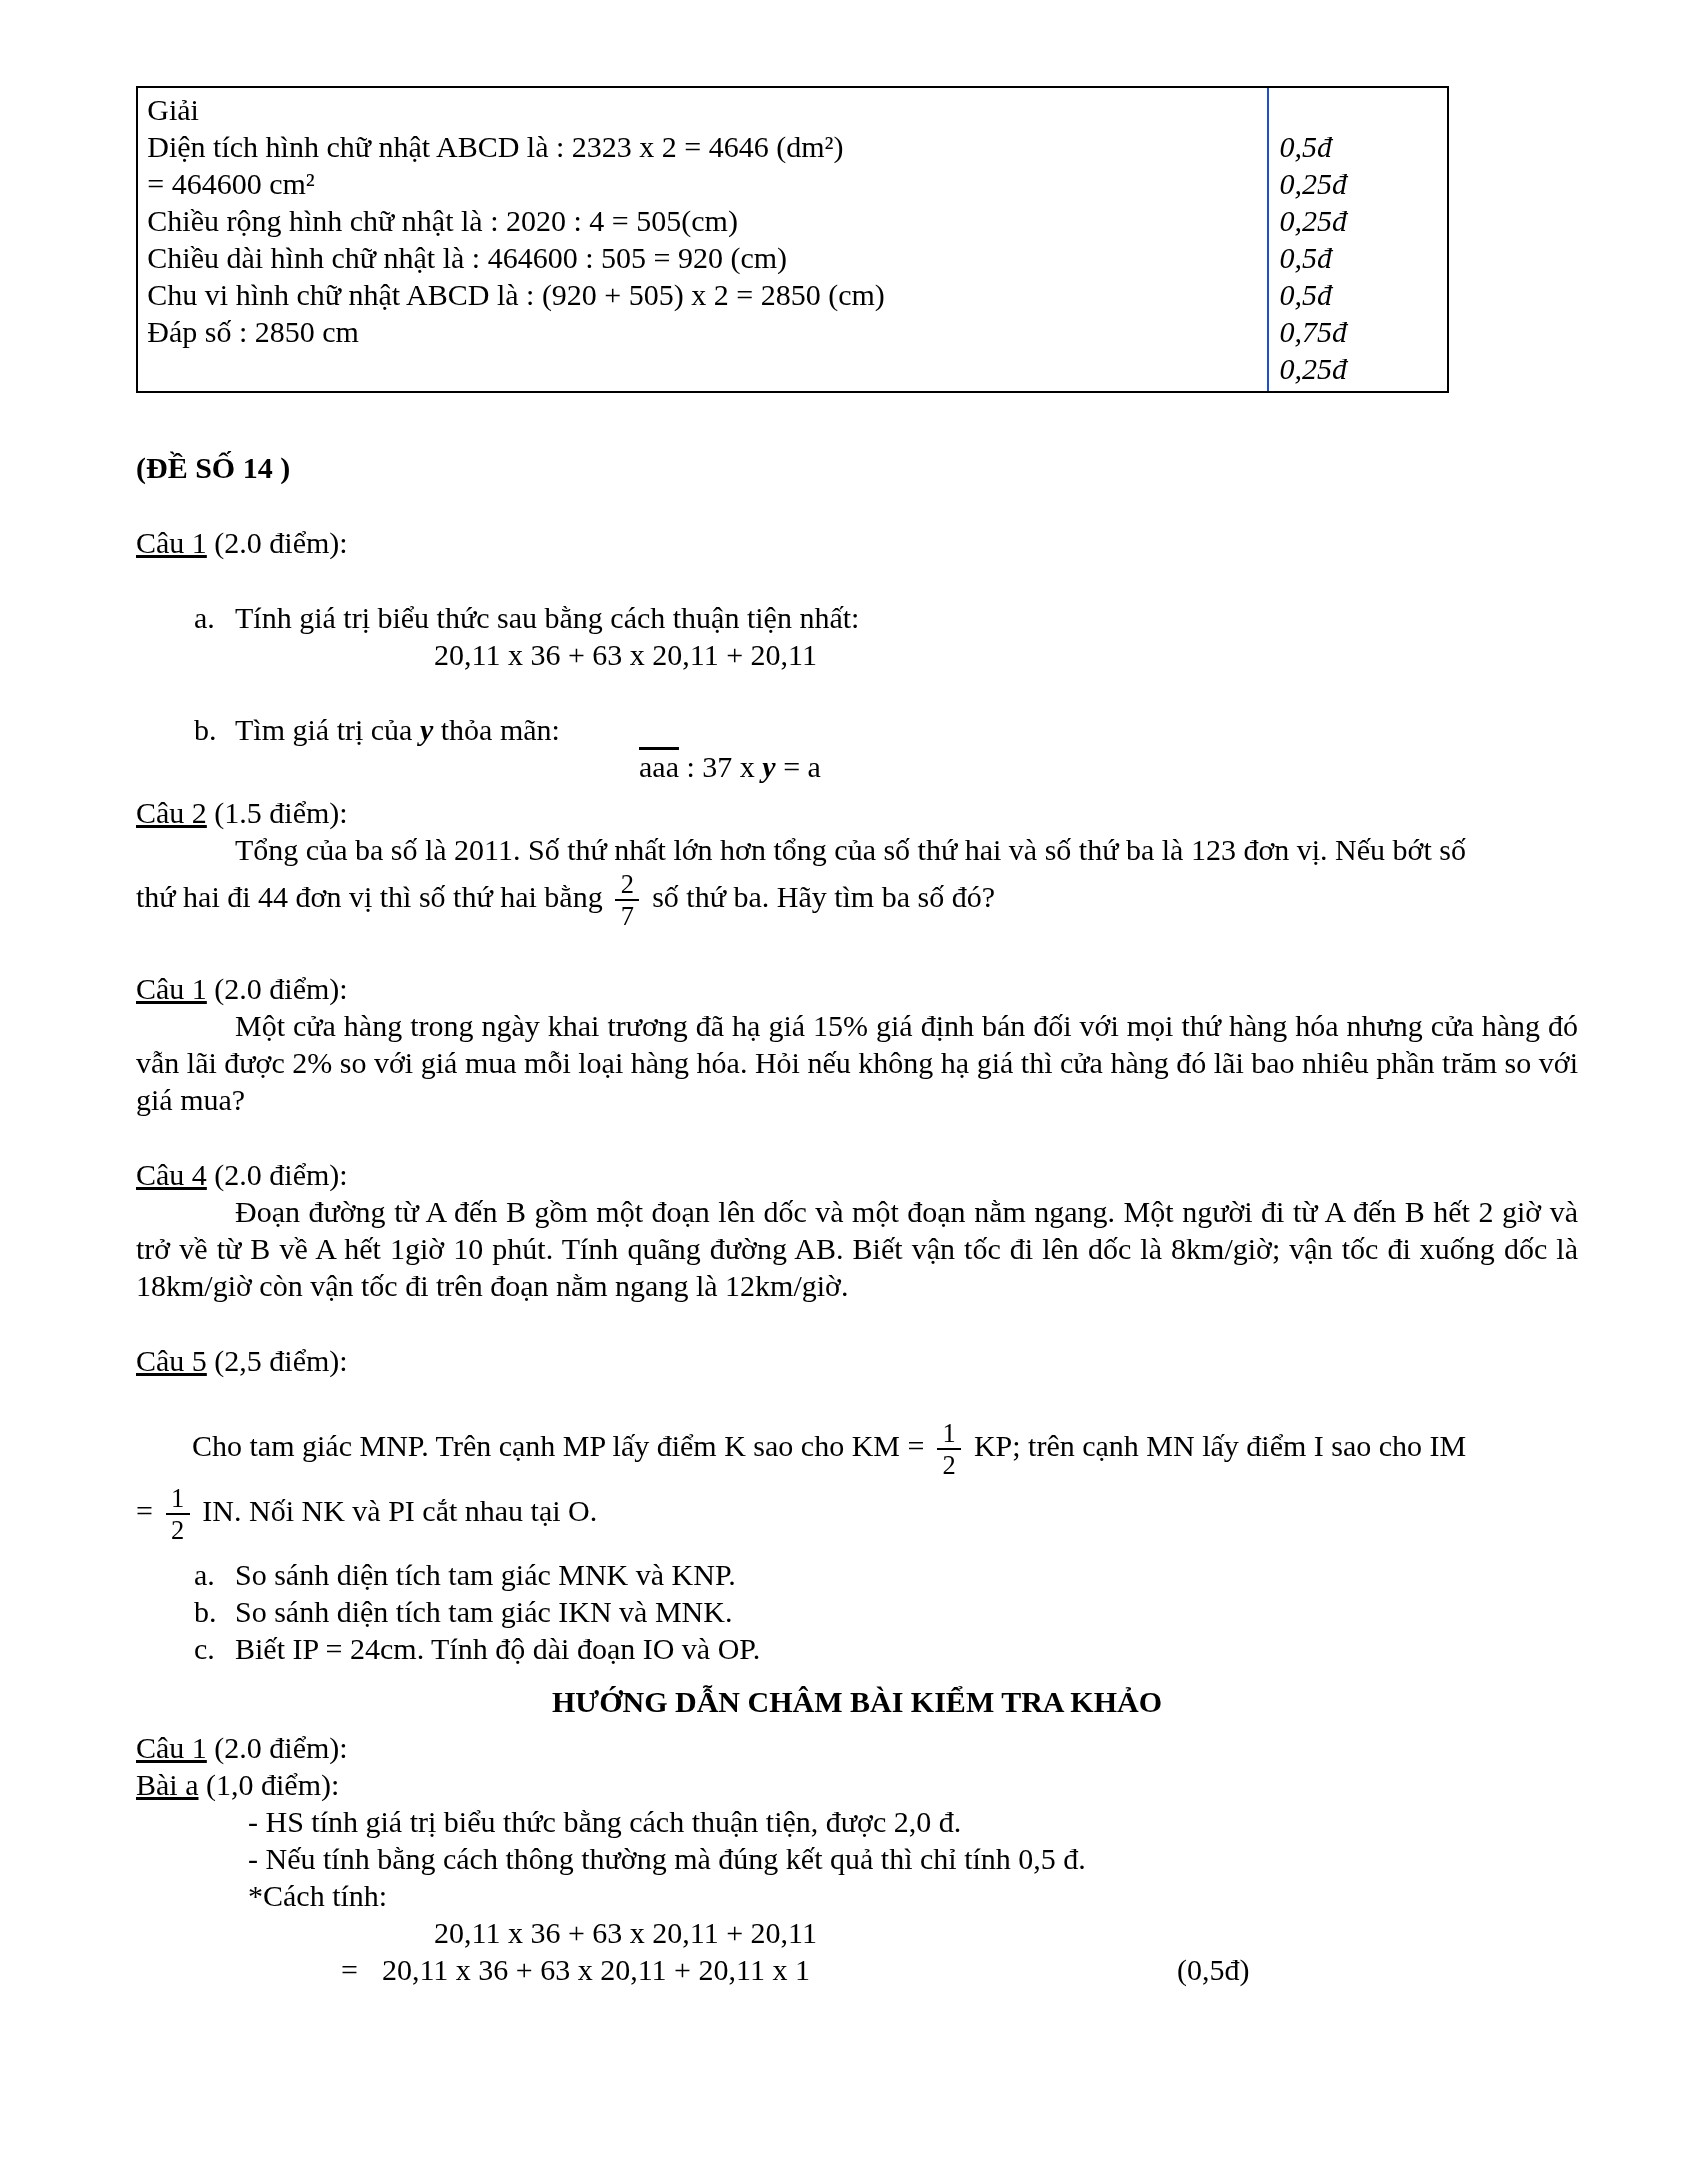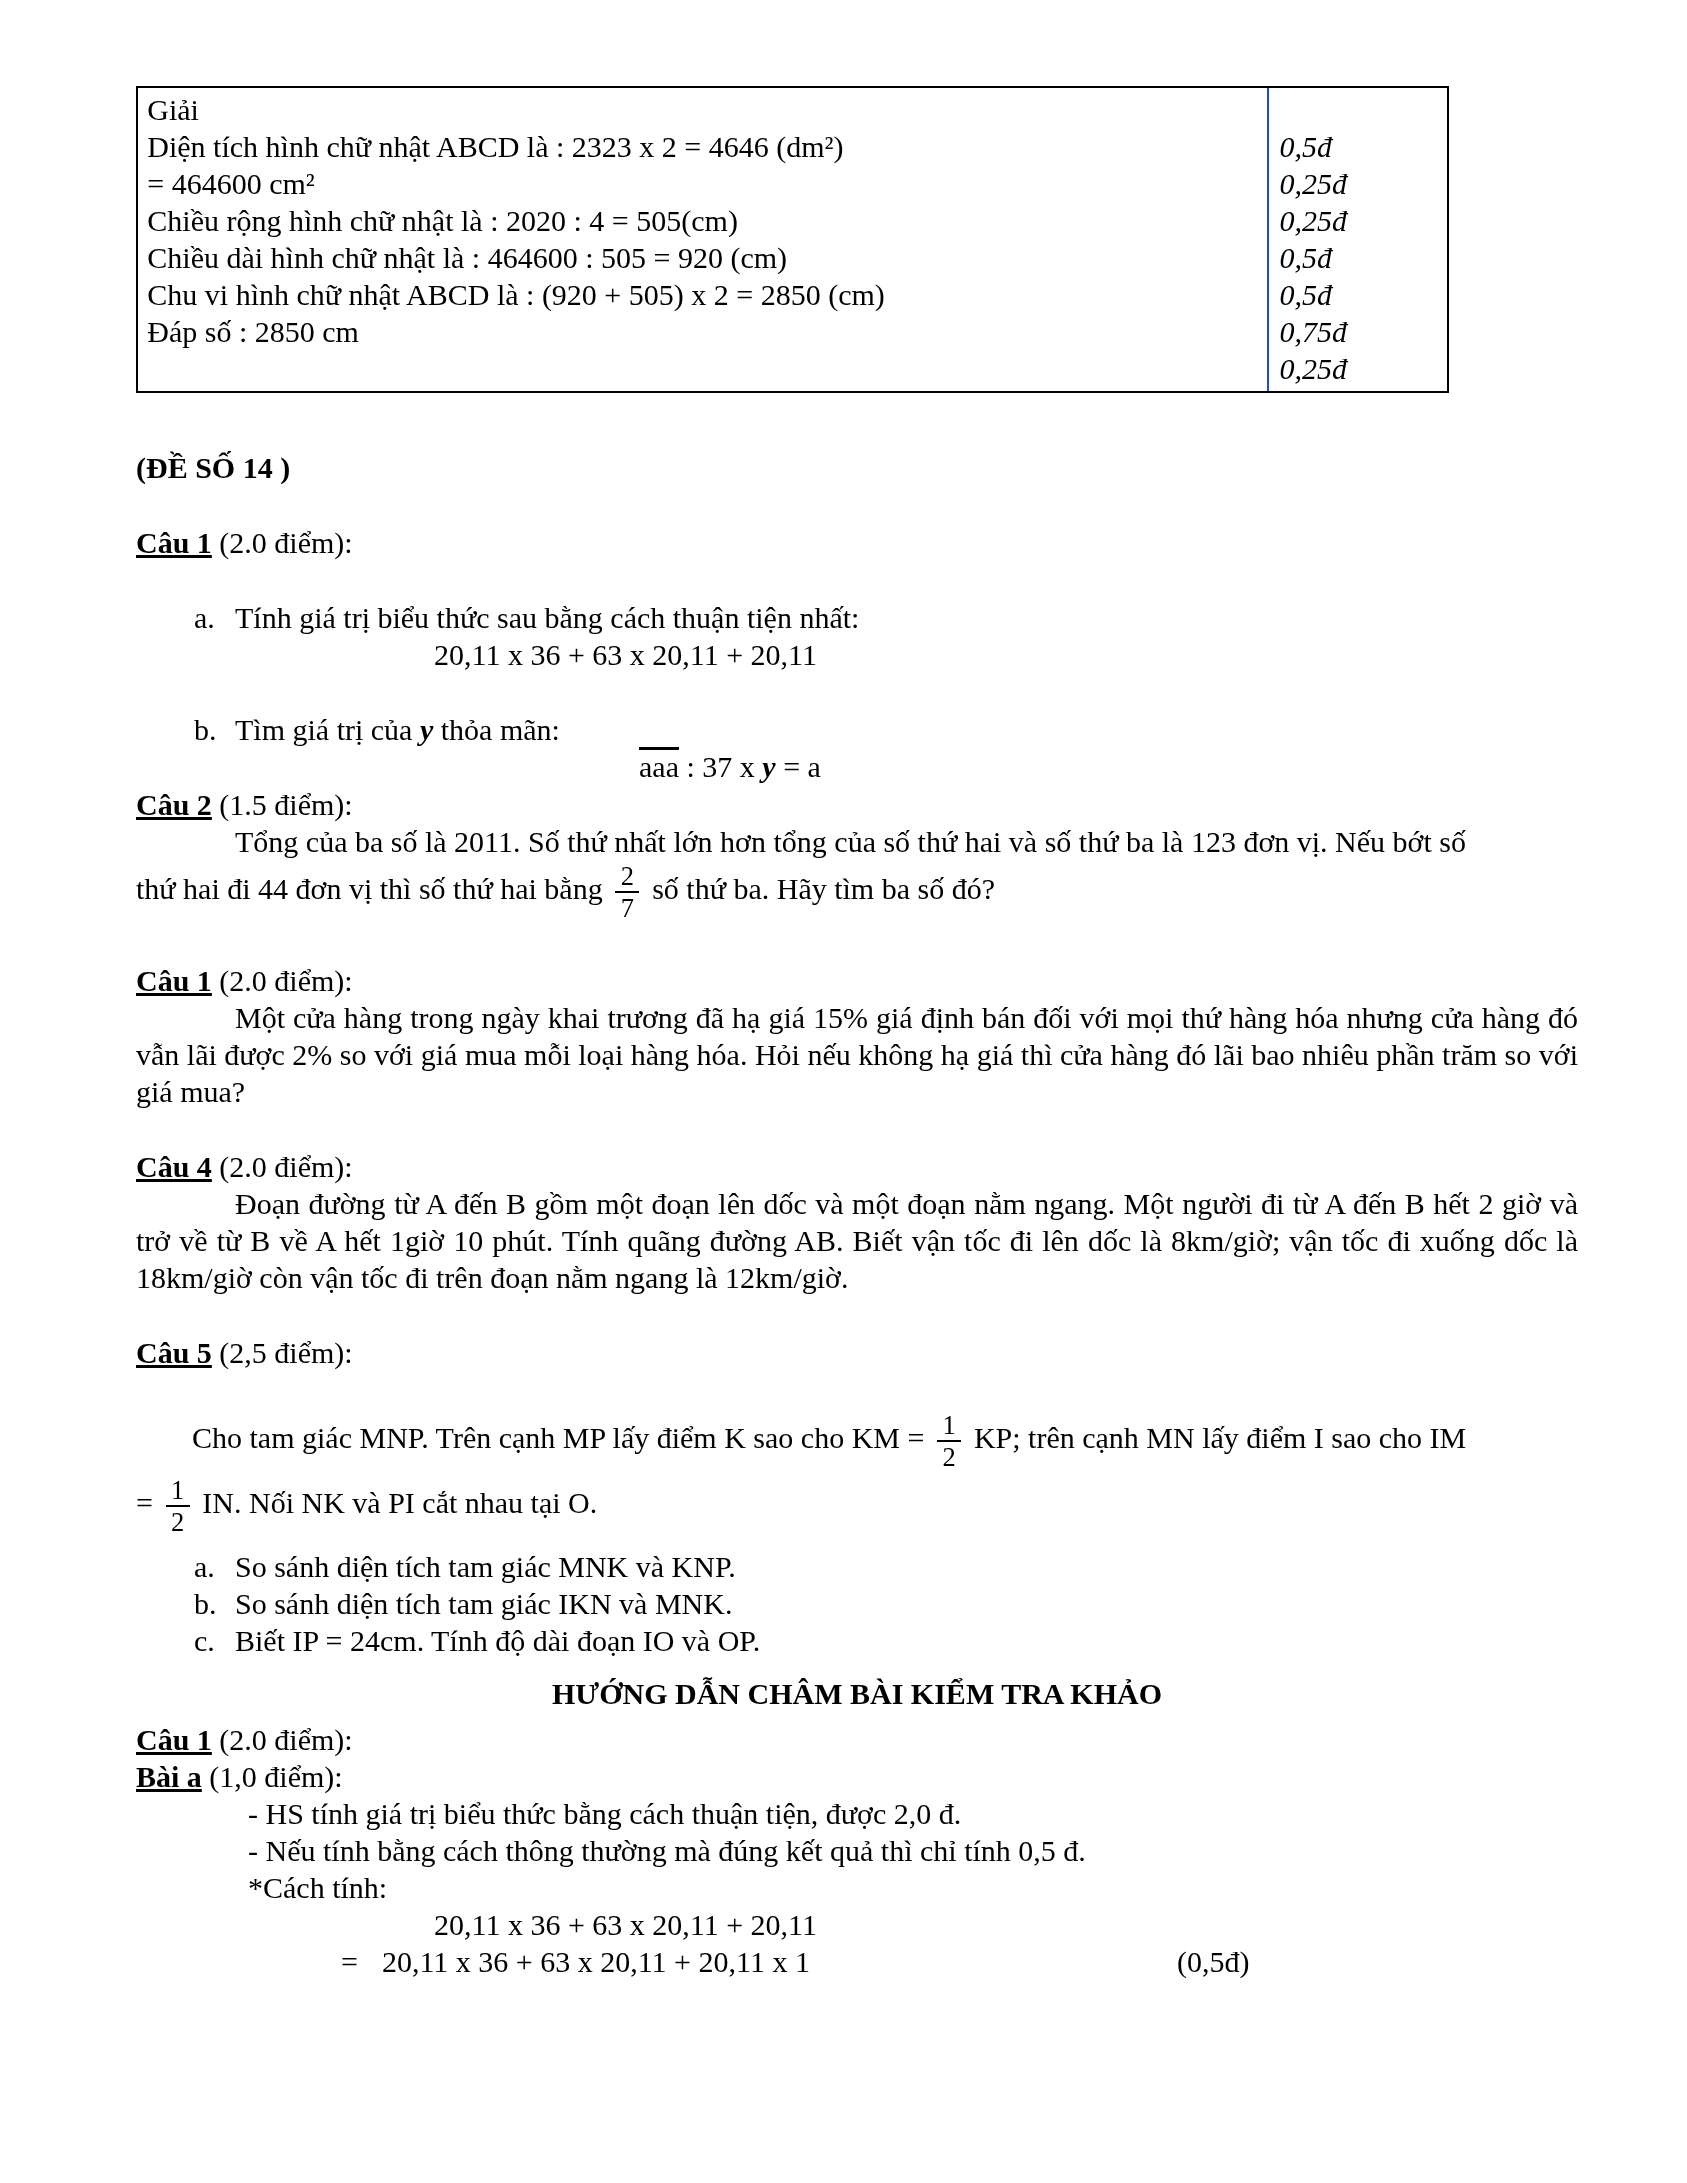--- a/index.html
+++ b/index.html
@@ -18,25 +18,25 @@
   
   .solution-table { display: flex; width: 1309px; border: 2px solid #000; }
   .sol-main { flex: 1; padding: 3.3px 9.3px; }
   .sol-scores { width: 157px; border-left: 2px solid #1d4ed8; padding: 3.3px 10.6px; font-style: italic; }
   .sol-line { height: 37px; white-space: nowrap; overflow: visible; }
   .center { }
 
   
   .doc-title { font-weight: bold; margin-top: 56px; }
   .q-heading { }
-  .q-label { font-weight: bold; text-decoration: underline; }
+  .q-label { font-weight: normal; text-decoration: underline; }
   .mt-lg { margin-top: 38px; }
   .mt-md { margin-top: 16px; }
   .mt-sm { margin-top: 9.3px; }
-  .mt-xs { margin-top: 1px; }
+  .mt-xs { margin-top: 9px; }
 
   
   .item { position: relative; padding-left: 99px; }
   .item .marker { position: absolute; left: 58px; }
 
   
   .expr-a { margin-left: 298px; }
   .eq-b { margin-left: 503px; }
   .overline { text-decoration: overline; }
   .mvar { font-weight: bold; font-style: italic; }

